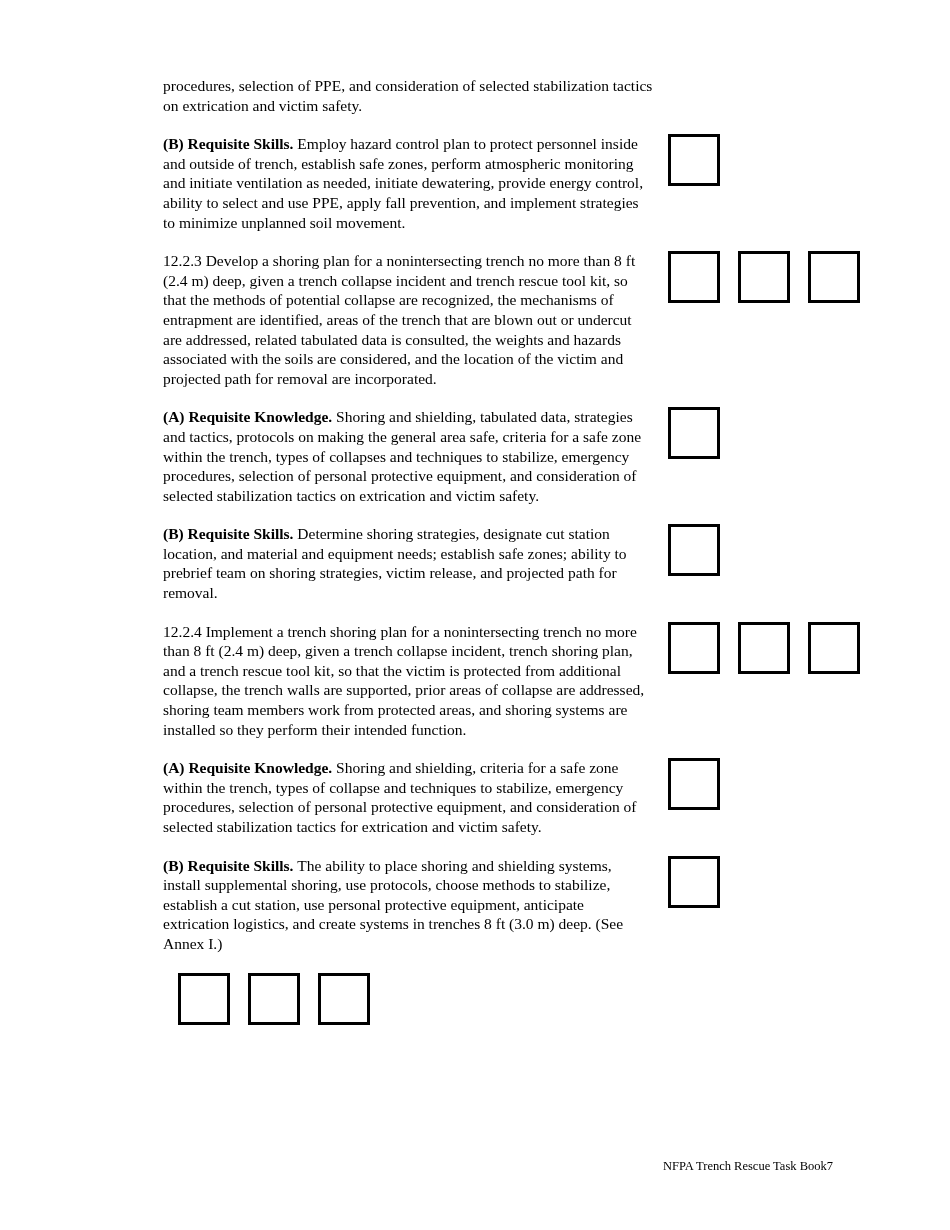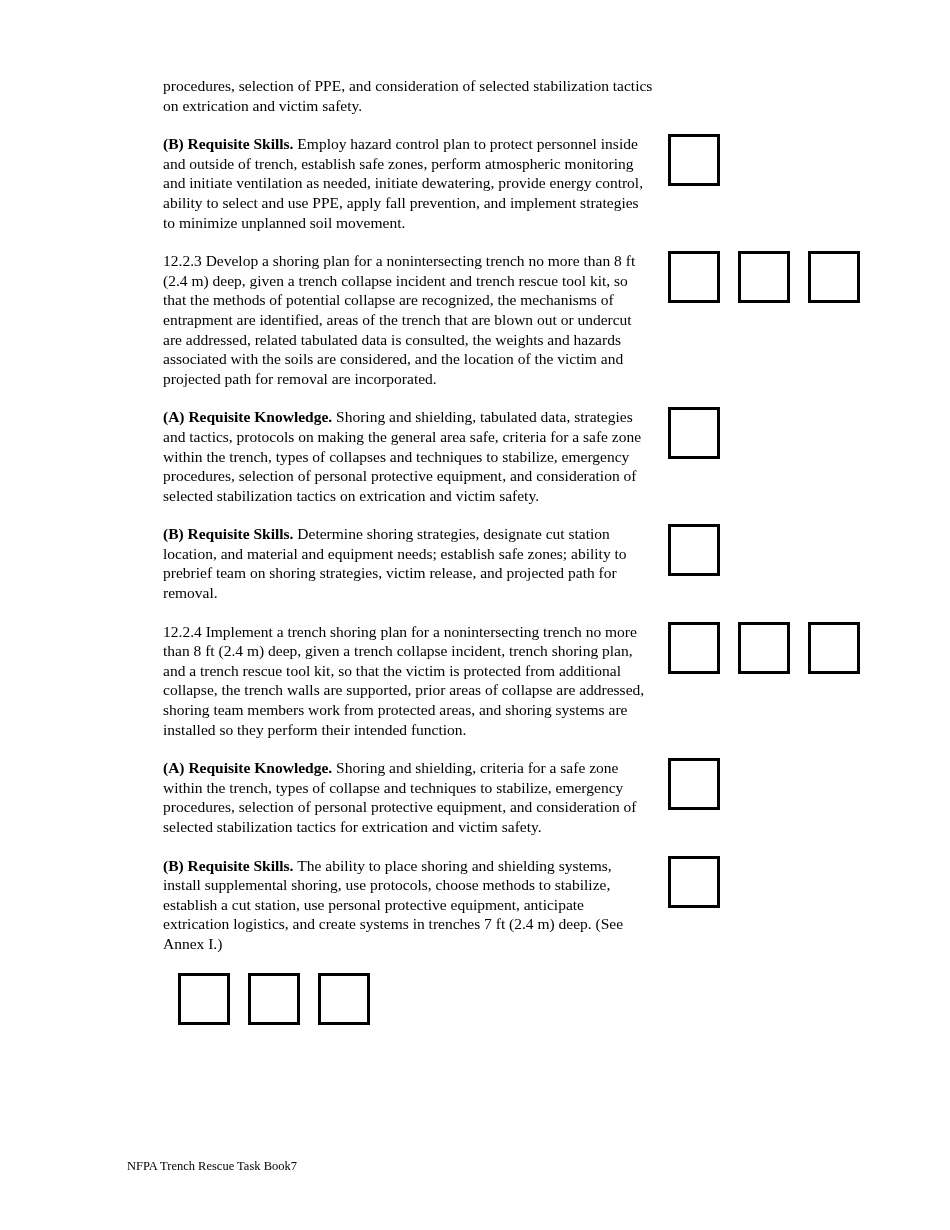--- a/index.html
+++ b/index.html
@@ -44,21 +44,21 @@
     border: 3px solid #000000;
     box-sizing: border-box;
     background: #ffffff;
   }
   .footer {
     position: absolute;
     top: 1158px;
     left: 127px;
     width: 706px;
     display: flex;
-    justify-content: flex-start;
+    justify-content: flex-end;
     font-size: 12.5px;
     line-height: 16px;
   }
 </style>
 </head>
 <body>
 
 <div class="content">
   <div class="section">
     <div class="section-text"><span class="lead"></span><span class="body-text">procedures, selection of PPE, and consideration of selected stabilization tactics on extrication and victim safety.</span></div>
@@ -105,21 +105,21 @@
   </div>
 
   <div class="section">
     <div class="section-text"><span class="lead">(A) Requisite Knowledge. </span><span class="body-text">Shoring and shielding, criteria for a safe zone within the trench, types of collapse and techniques to stabilize, emergency procedures, selection of personal protective equipment, and consideration of selected stabilization tactics for extrication and victim safety.</span></div>
     <div class="section-boxes">
         <div class="checkbox"></div>
       </div>
   </div>
 
   <div class="section">
-    <div class="section-text"><span class="lead">(B) Requisite Skills. </span><span class="body-text">The ability to place shoring and shielding systems, install supplemental shoring, use protocols, choose methods to stabilize, establish a cut station, use personal protective equipment, anticipate extrication logistics, and create systems in trenches 7 ft (2.4 m) deep. (See Annex I.)</span></div>
+    <div class="section-text"><span class="lead">(B) Requisite Skills. </span><span class="body-text">The ability to place shoring and shielding systems, install supplemental shoring, use protocols, choose methods to stabilize, establish a cut station, use personal protective equipment, anticipate extrication logistics, and create systems in trenches 8 ft (3.0 m) deep. (See Annex I.)</span></div>
     <div class="section-boxes">
         <div class="checkbox"></div>
       </div>
   </div>
 
   <div class="section">
     <div class="section-boxes">
         <div class="checkbox"></div>
         <div class="checkbox"></div>
         <div class="checkbox"></div>

